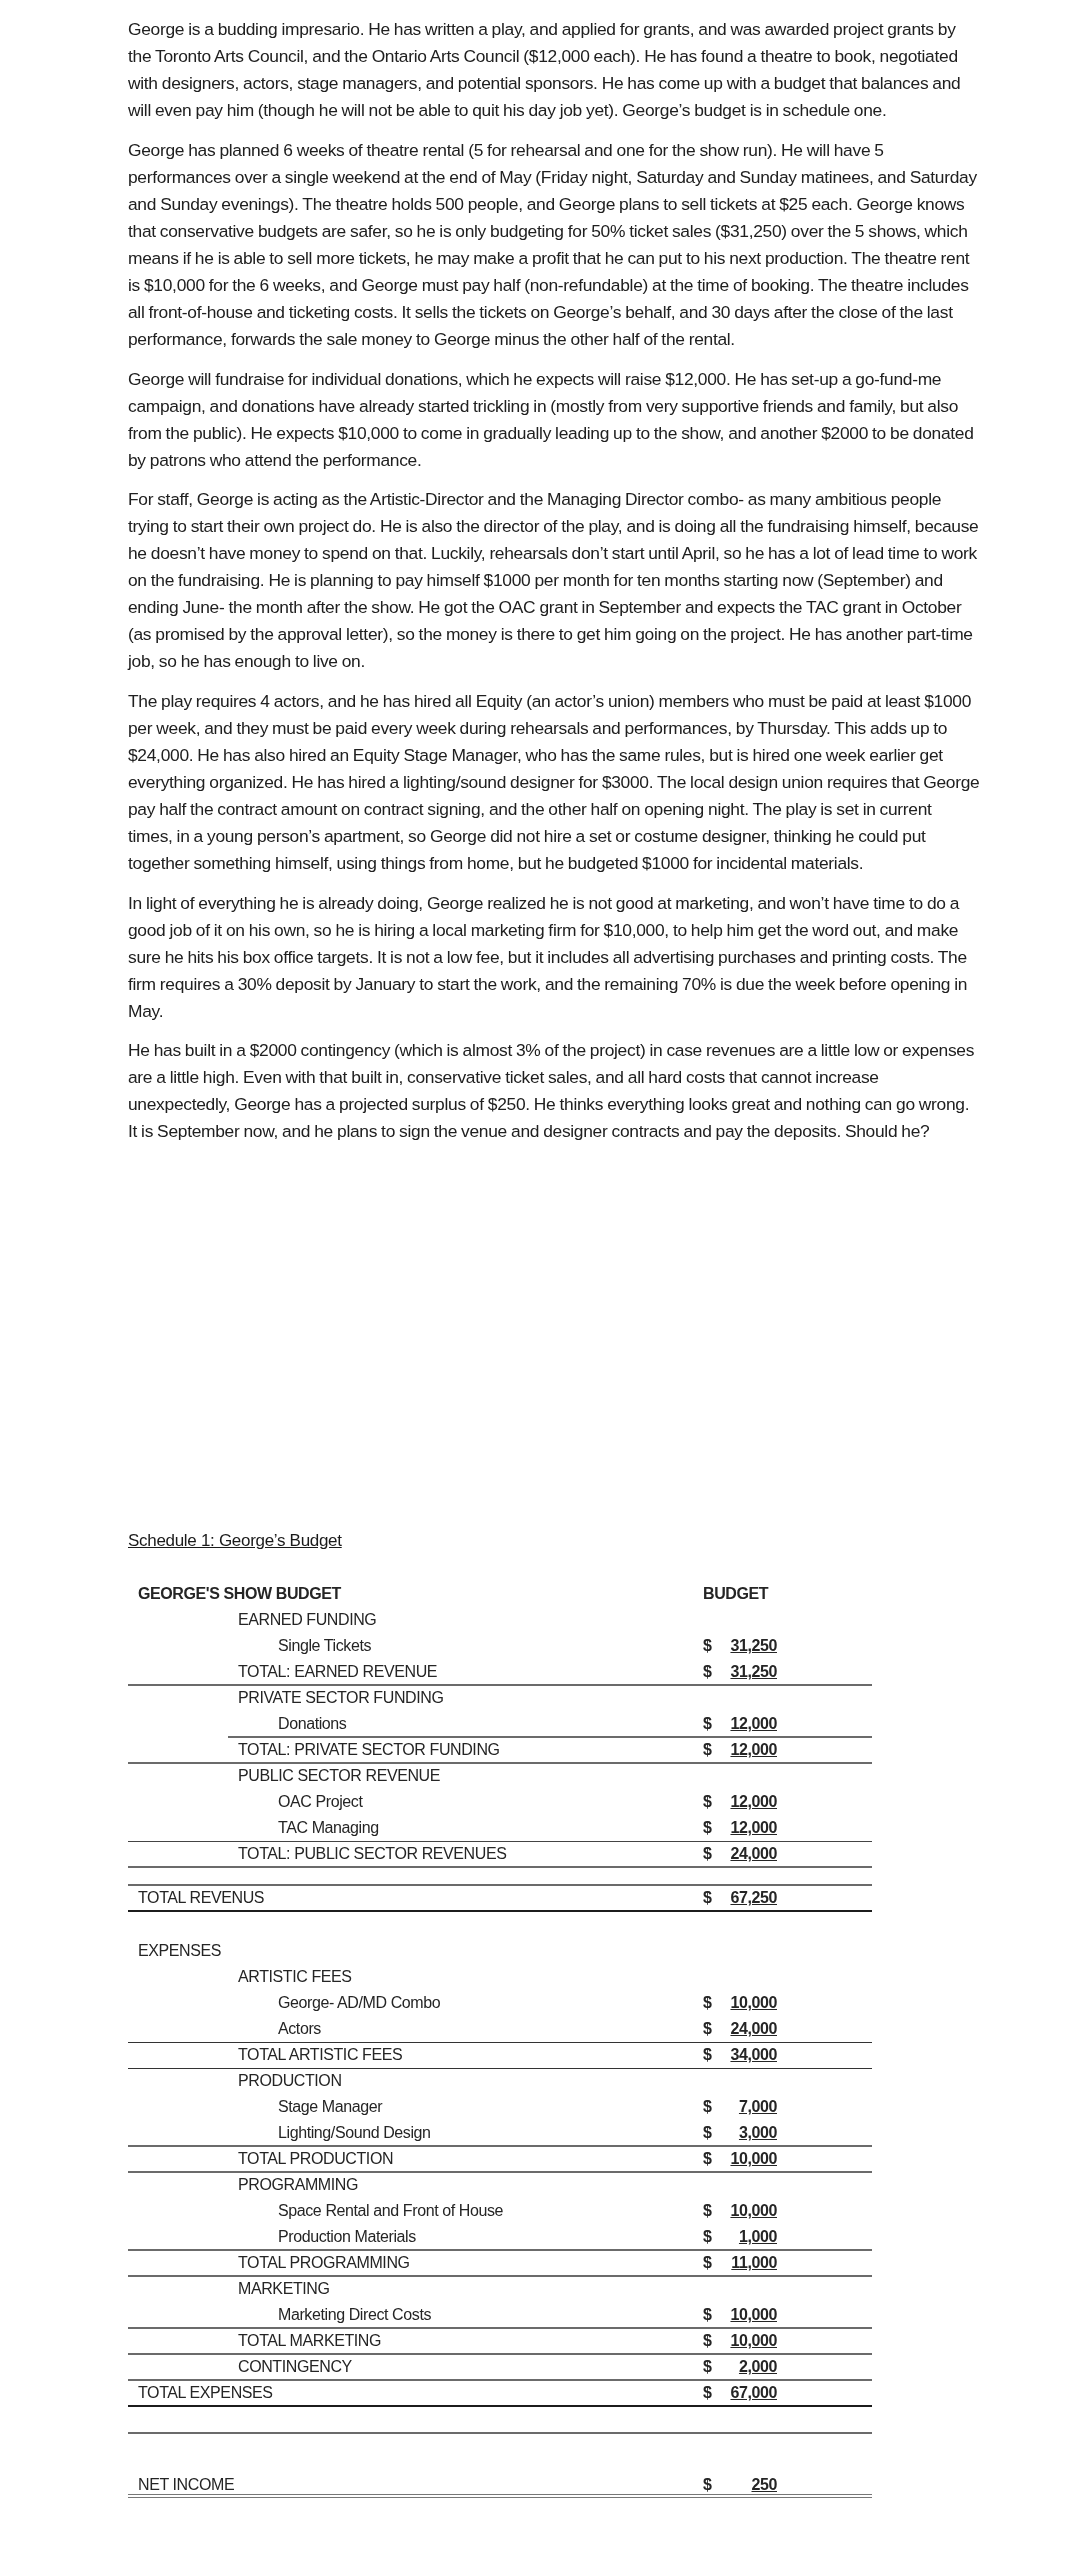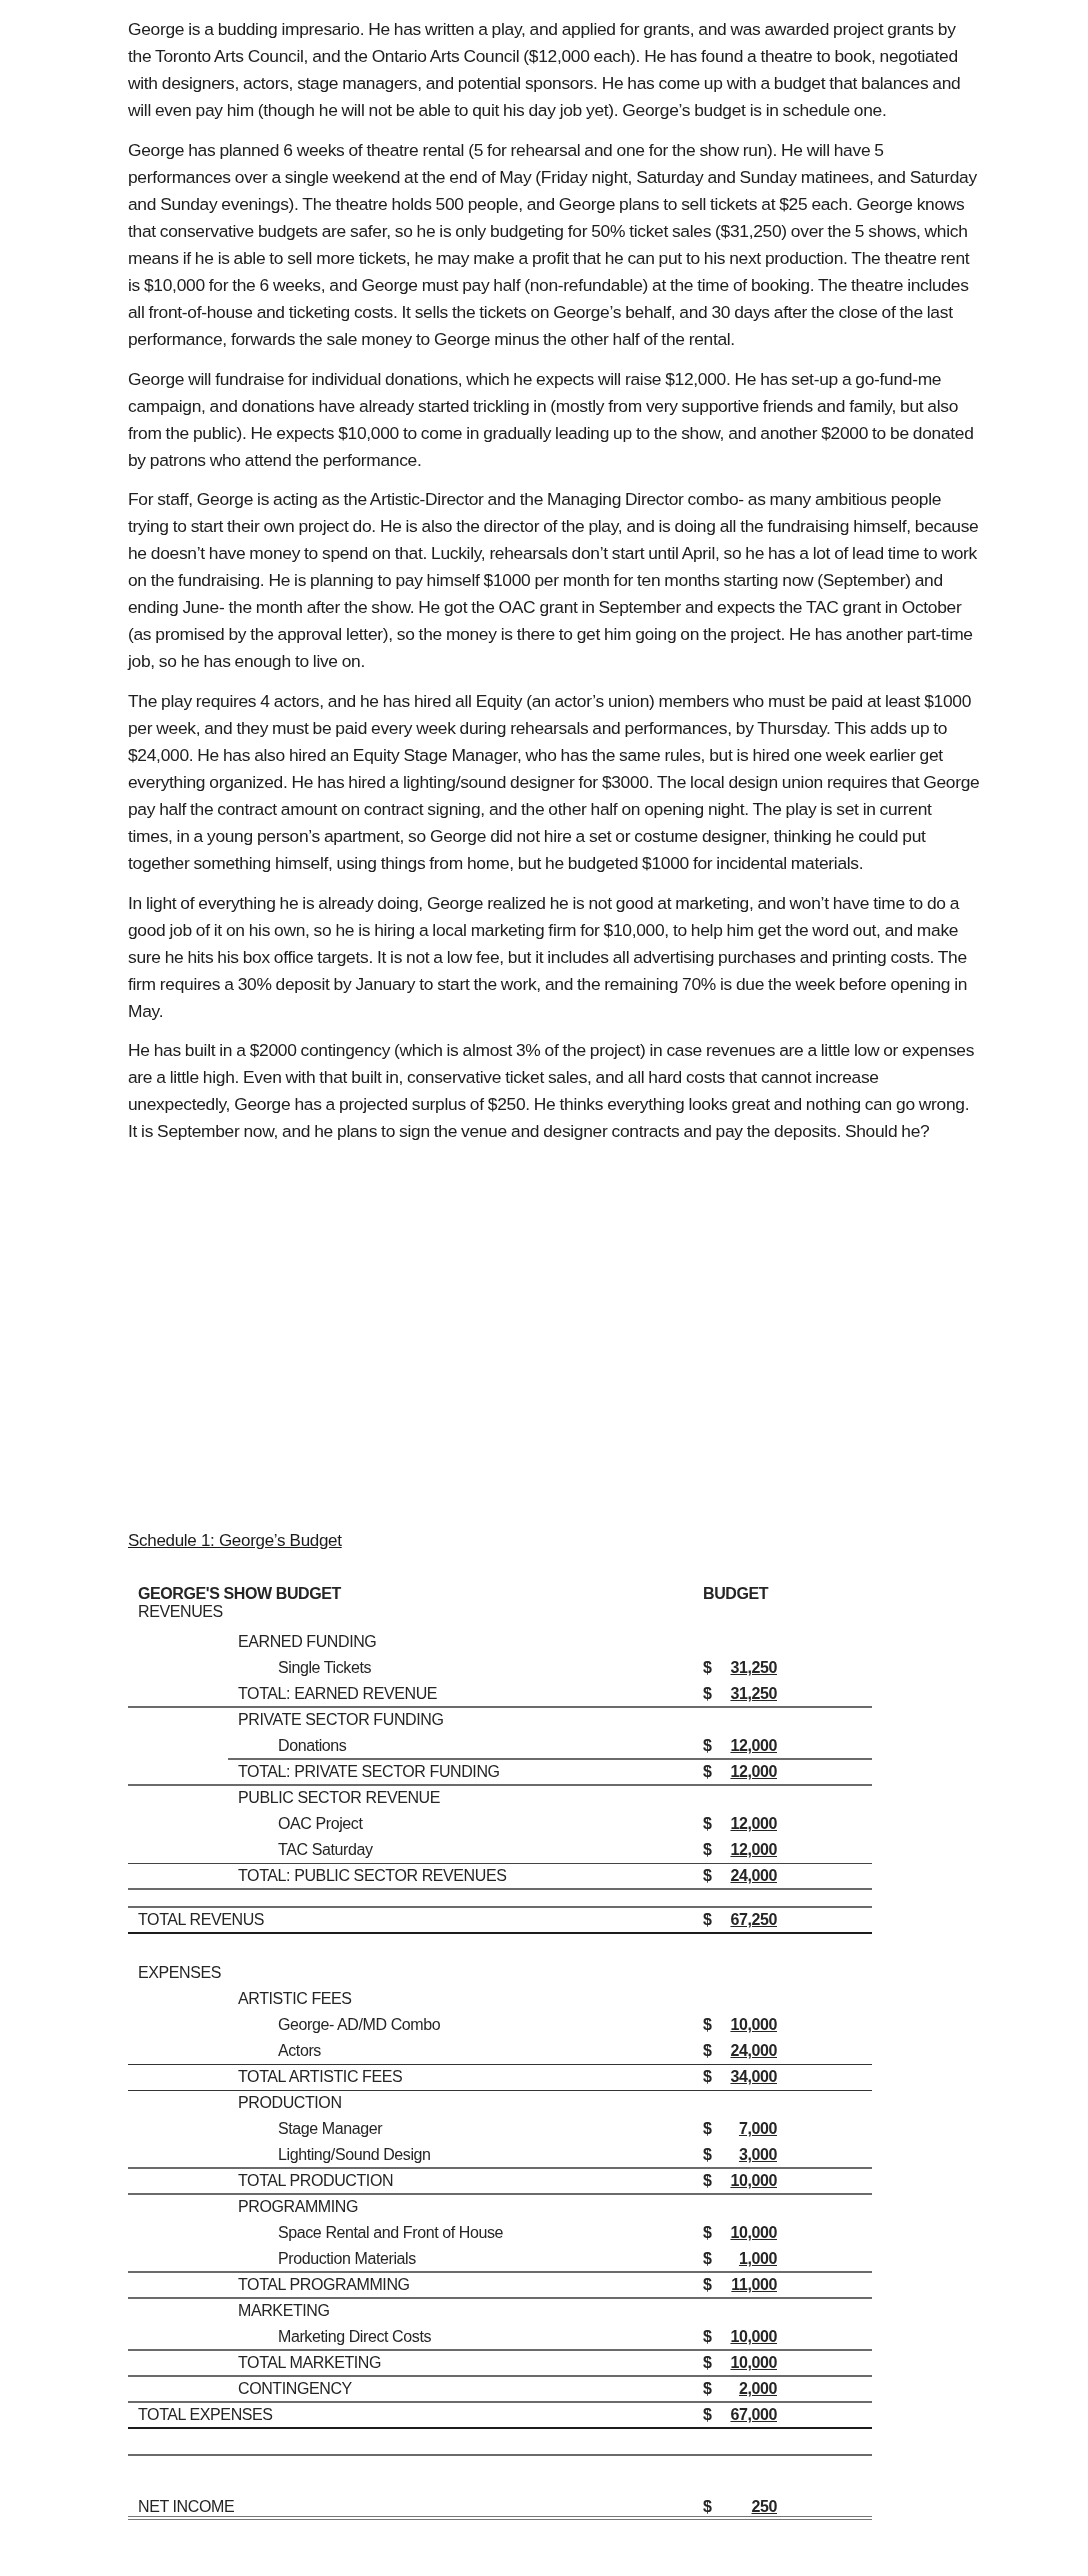--- a/index.html
+++ b/index.html
@@ -43,23 +43,20 @@
 
 <div class="schedule">Schedule 1: George’s Budget</div>
 
 <div class="table">
 
   <div class="row" style="height:22px;">
     <span class="label lvl0 bold" style="top:5.4px;">GEORGE'S SHOW BUDGET</span>
     <span class="head-budget" style="top:5.4px;">BUDGET</span>
   </div>
 
-  <div class="row" style="height:22px;">
-    <span class="label lvl0" style="top:0.9px;">REVENUES</span>
-  </div>
   <div class="row" style="margin-top:5.4px;">
     <span class="label lvl1">EARNED FUNDING</span>
   </div>
   <div class="row">
     <span class="label lvl2">Single Tickets</span>
     <span class="val">
         <span class="cur">$</span>
         <span class="num">31,250</span>
       </span>
   </div>
@@ -94,21 +91,21 @@
     <span class="label lvl1">PUBLIC SECTOR REVENUE</span>
   </div>
   <div class="row">
     <span class="label lvl2">OAC Project</span>
     <span class="val">
         <span class="cur">$</span>
         <span class="num">12,000</span>
       </span>
   </div>
   <div class="row">
-    <span class="label lvl2">TAC Saturday</span>
+    <span class="label lvl2">TAC Managing</span>
     <span class="val">
         <span class="cur">$</span>
         <span class="num">12,000</span>
       </span>
     <div class="rule full" style="height:0.9px;background:#444;"></div>
   </div>
   <div class="row">
     <span class="label lvl1">TOTAL: PUBLIC SECTOR REVENUES</span>
     <span class="val">
         <span class="cur">$</span>

